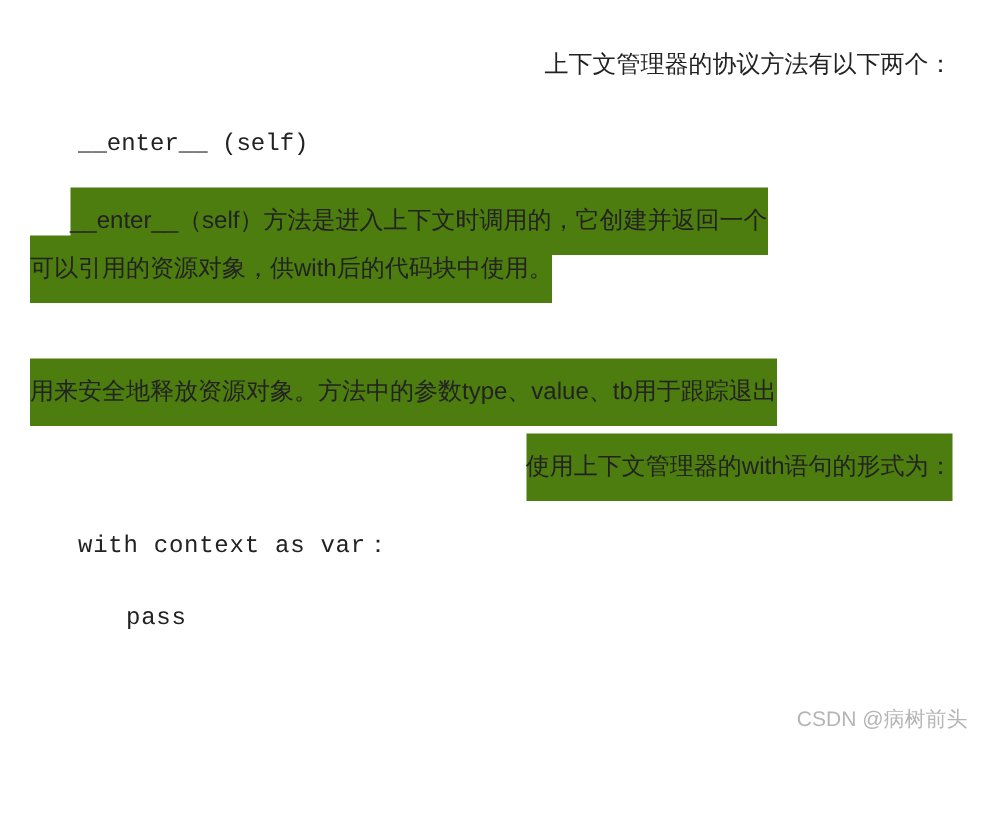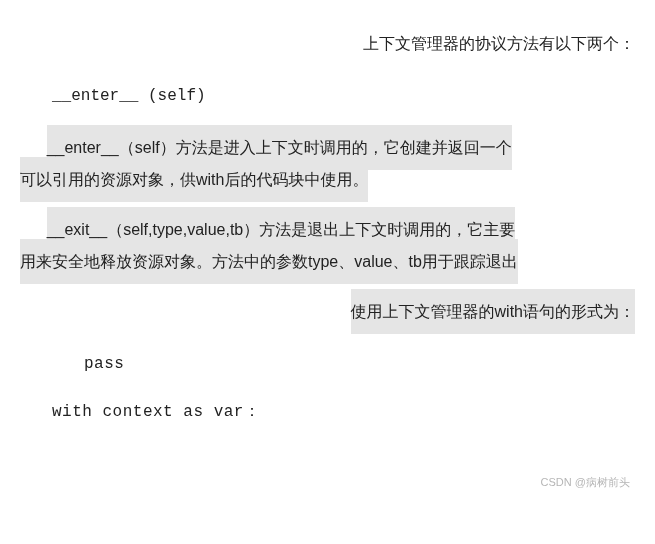--- a/index.html
+++ b/index.html
@@ -30,60 +30,60 @@
     margin: 18px 0 18px 2em;
     font-family: "Courier New", Courier, monospace;
   }
   .code-line {
     margin: 24px 0;
   }
   .code-indent {
     padding-left: 2em;
   }
   mark {
-    background: #e5e5e5;
+    background: #4d7c0f;
     color: #222;
     padding: 14px 0;
   }
   .watermark {
     position: absolute;
-    right: 25px;
+    right: 10px;
     bottom: 18px;
     color: rgba(120,120,120,0.55);
-    font-size: 11px;
+    font-size: 14px;
     pointer-events: none;
   }
 </style>
 </head>
 <body>
 
 <p class="para indent">
   <span>上下文管理器的协议方法有以下两个：</span>
 </p>
 
 <div class="code-block">
   <div class="code-line">__enter__ (self)</div>
 </div>
 
 <p class="para">
   &nbsp;&nbsp;&nbsp;&nbsp;&nbsp;&nbsp;<mark>__enter__（self）方法是进入上下文时调用的，它创建并返回一个</mark><br>
   <mark>可以引用的资源对象，供with后的代码块中使用。</mark>
 </p>
 
 <p class="para">
-  &nbsp;&nbsp;&nbsp;&nbsp;&nbsp;&nbsp;<mark>__exit__（self,type,value,tb）方法是退出上下文时调用的，它主要</mark><br>
+  &nbsp;&nbsp;&nbsp;&nbsp;&nbsp;&nbsp;<br>
   <mark>用来安全地释放资源对象。方法中的参数type、value、tb用于跟踪退出</mark><br>
 </p>
 
 <p class="para indent">
   <mark>使用上下文管理器的with语句的形式为：</mark>
 </p>
 
 <div class="code-block mono">
+  <div class="code-line">with context as var：</div>
   <div class="code-line code-indent">pass</div>
-  <div class="code-line">with context as var：</div>
 </div>
 
 <p class="para">
   &nbsp;&nbsp;&nbsp;&nbsp;&nbsp;&nbsp;<br>
 </p>
 
 <div class="watermark">CSDN @病树前头</div>
 
 </body></html>

